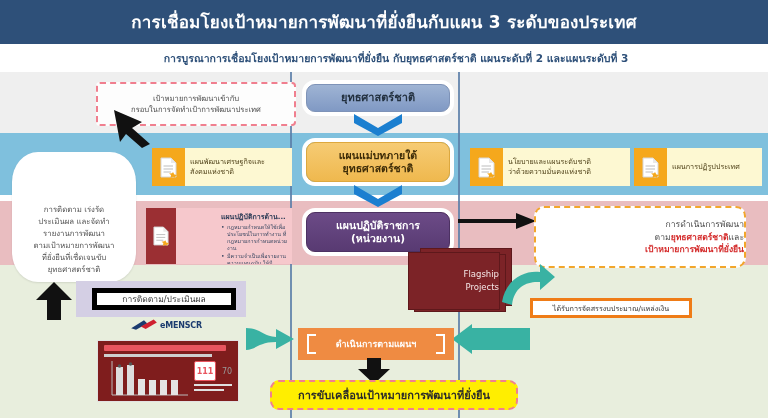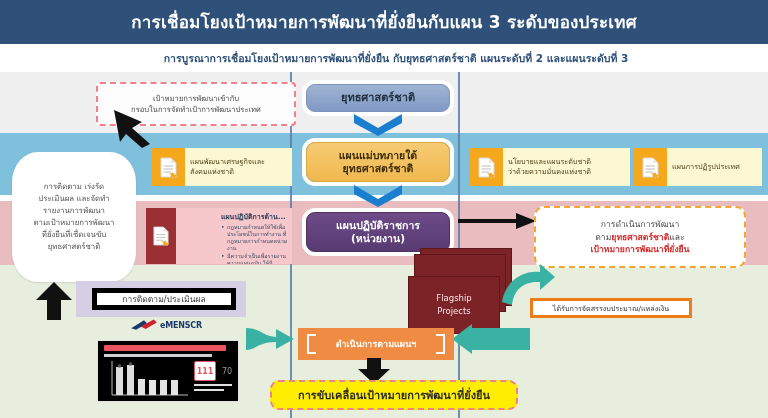--- a/index.html
+++ b/index.html
@@ -71,21 +71,21 @@
 
   .cloud {
     background: #ffffff; border-radius: 26px 26px 26px 26px / 30px 30px 30px 30px;
     display: flex; align-items: center; justify-content: center; text-align: center;
     color: #4c4c4c; line-height: 1.55; padding: 6px 8px;
     box-shadow: 0 1px 2px rgba(0,0,0,.10);
   }
 
   .dashed-orange {
     background: #ffffff; border: 2px dashed #f2a62c; border-radius: 10px;
-    display: flex; flex-direction: column; align-items: center; justify-content: center;
+    display: flex; flex-direction: column; align-items: flex-end; justify-content: center;
     text-align: center; line-height: 1.5; color: #4a4a4a;
   }
   .em-red { color: #d42a2a; font-weight: bold; }
 
   .flagship-stack { position: absolute; }
   .fs-card { position: absolute; background: #7c2327; border: 1.5px solid #5e181b; }
   .fs-card-top { display: flex; flex-direction: column; align-items: center; justify-content: center;
                  color: #f4e6e6; font-size: 8.5px; line-height: 1.5; }
 
   .orange-outline {
@@ -107,21 +107,21 @@
     display: flex; align-items: center; justify-content: center;
     color: #2b2b2b; font-weight: bold; font-size: 11px;
   }
 
   .white-eval {
     background: #ffffff; border: 5px solid #000000; display: flex;
     align-items: center; justify-content: center; color: #333; font-size: 8.5px;
   }
 
   .lilac-panel { position: absolute; background: #d4cfe4; }
-  .screenshot-panel { position: absolute; background: #000000; border: 1px solid #e2e2e2; overflow: hidden; }
+  .screenshot-panel { position: absolute; background: #7f1d1d; border: 1px solid #e2e2e2; overflow: hidden; }
 
   .logo-emenscr { position: absolute; display: flex; align-items: center; }
   .logo-text { font-size: 8px; font-weight: bold; color: #1b3b6f; letter-spacing: -.2px; }
 
   .arrow-svg { position: absolute; pointer-events: none; }
   .blackline { position: absolute; background: #111111; }
 </style>
 </head>
 <body>
 
@@ -247,21 +247,21 @@
     </div>
     <div class="pinkdoc-body">
       <div class="pinkdoc-title">แผนปฏิบัติการด้าน...</div>
       <ul class="pinkdoc-list">
         <li>กฎหมายกำหนดให้ใช้เพื่อประโยชน์ในการทำงาน ที่กฎหมายการกำหนดหน่วยงาน</li>
         <li>มีความจำเป็นเพื่อรายงานความแผนฉบับ ให้มีขอบเขตและรายละเอียดที่ชัดเจนขึ้น</li>
       </ul>
     </div>
   </div>
 
-  <div class="node cloud" style="left:12px; top:152px; width:124px; height:130px; font-size:7.8px;">
+  <div class="node cloud" style="left:12px; top:152px; width:124px; height:130px; font-size:7.8px;align-items:flex-end;">
     <div>
       <div>การติดตาม เร่งรัด</div>
       <div>ประเมินผล และจัดทำ</div>
       <div>รายงานการพัฒนา</div>
       <div>ตามเป้าหมายการพัฒนา</div>
       <div>ที่ยั่งยืนที่เชื่ดเจนขับ</div>
       <div>ยุทธศาสตร์ชาติ</div>
     </div>
   </div>
 
@@ -278,21 +278,21 @@
     <div>การดำเนินการพัฒนา</div>
     <div>
       <span>ตาม</span><span class="em-red">ยุทธศาสตร์ชาติ</span><span>และ</span>
     </div>
     <div class="em-red">เป้าหมายการพัฒนาที่ยั่งยืน</div>
   </div>
 
   <div class="flagship-stack" style="left:408px; top:248px; width:108px; height:72px;">
     <div class="fs-card" style="left:12px; top:0;  width:92px; height:58px;"></div>
     <div class="fs-card" style="left:6px;  top:6px; width:92px; height:58px;"></div>
-    <div class="fs-card fs-card-top" style="left:0; top:28px; width:92px; height:58px;">
+    <div class="fs-card fs-card-top" style="left:0; top:4px; width:92px; height:58px;align-items:flex-end;">
       <span>Flagship</span>
       <span>Projects</span>
     </div>
   </div>
 
   <svg class="arrow-svg" style="left:500px; top:262px;" width="56" height="46" viewBox="0 0 56 46">
     <path d="M2 40 C 6 16, 26 8, 40 10 L 40 2 L 55 15 L 40 28 L 40 20 C 28 19, 14 24, 12 43 Z" fill="#39b2a3"></path>
   </svg>
 
   <div class="node orange-outline" style="left:530px; top:298px; width:162px; height:20px;">

